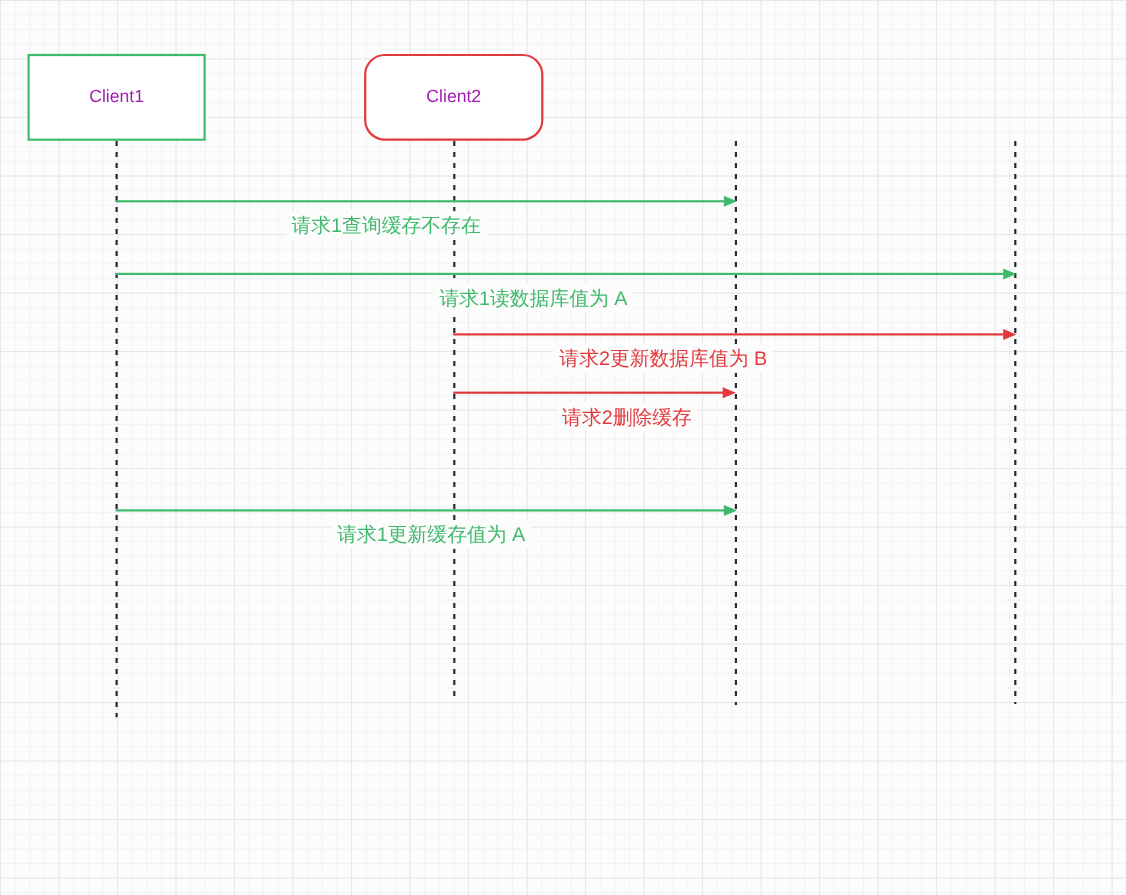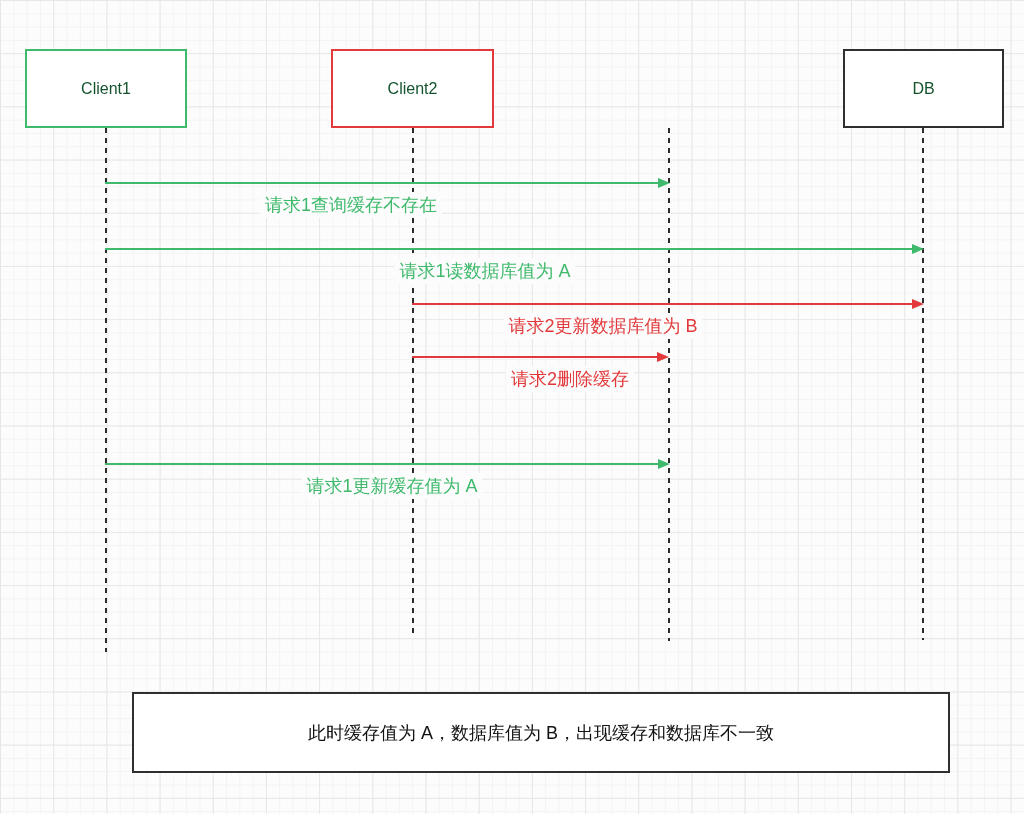--- a/index.html
+++ b/index.html
@@ -22,24 +22,24 @@
   .actor {
     position: absolute;
     top: 49px;
     height: 75px;
     background: #ffffff;
     border: 2px solid #2f2f2f;
     display: flex;
     align-items: center;
     justify-content: center;
     font-size: 16px;
-    color: #14532d;
+    color: #a21caf;
   }
   .actor.green { border-color: #3fb96c; }
-  .actor.red   { border-color: #e23a3c; }
+  .actor.red   { border-color: #e23a3c; border-radius: 19px; }
 
   .lifeline {
     position: absolute;
     width: 2px;
     background: repeating-linear-gradient(180deg, #2b2b2b 0 5px, transparent 5px 10px);
   }
 
   .msg { position: absolute; height: 0; }
   .msg .line {
     position: absolute;
@@ -85,23 +85,20 @@
 <body>
 
 <div class="canvas">
 
   <div class="actor green" style="left:25px; width:158px;">
     <span>Client1</span>
   </div>
   <div class="actor red" style="left:331px; width:159px;">
     <span>Client2</span>
   </div>
-  <div class="actor" style="left:843px; width:157px;">
-    <span>DB</span>
-  </div>
 
   <div class="lifeline" style="left:105px; top:128px; height:524px;"></div>
   <div class="lifeline" style="left:412px; top:128px; height:510px;"></div>
   <div class="lifeline" style="left:668px; top:128px; height:513px;"></div>
   <div class="lifeline" style="left:922px; top:128px; height:512px;"></div>
 
   <div class="msg green" style="left:105px; top:183px; width:564px;">
     <div class="line"></div>
     <div class="head"></div>
     <span class="msg-label" style="left:246px;">请求1查询缓存不存在</span>
@@ -124,17 +121,14 @@
     <div class="head"></div>
     <span class="msg-label" style="left:158px;">请求2删除缓存</span>
   </div>
 
   <div class="msg green" style="left:105px; top:464px; width:564px;">
     <div class="line"></div>
     <div class="head"></div>
     <span class="msg-label" style="left:287px;">请求1更新缓存值为 A</span>
   </div>
 
-  <div class="note">
-    <span>此时缓存值为 A，数据库值为 B，出现缓存和数据库不一致</span>
-  </div>
 
 </div>
 
 </body></html>

